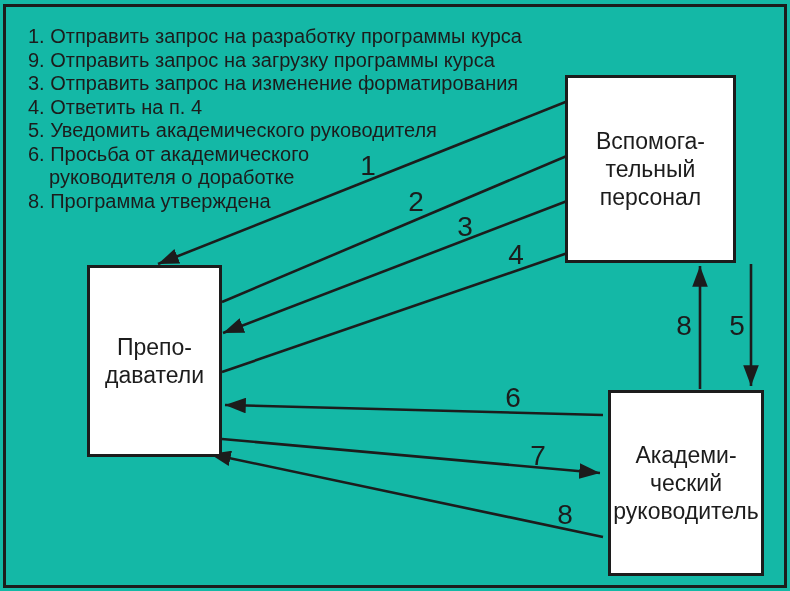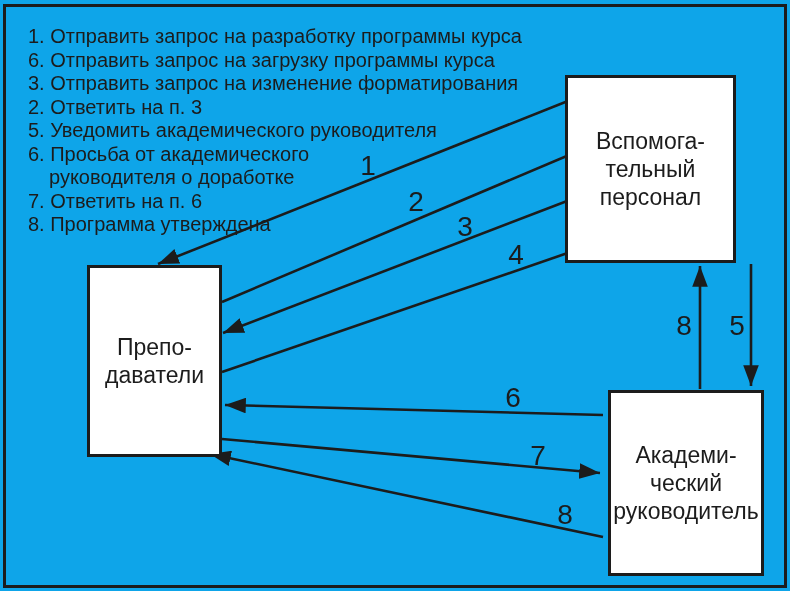--- a/index.html
+++ b/index.html
@@ -4,21 +4,21 @@
 <style>
   html, body {
     margin: 0;
     padding: 0;
     background: #ffffff;
   }
   .canvas {
     position: relative;
     width: 790px;
     height: 591px;
-    background: #0ea5e9;
+    background: #14b8a6;
     font-family: "Liberation Sans", "DejaVu Sans", sans-serif;
     color: #1c1c1c;
     overflow: hidden;
   }
   .frame {
     position: absolute;
     inset: 4px 3px 3px 3px;
     border: 3px solid #1c1c1c;
     box-sizing: border-box;
     pointer-events: none;
@@ -88,27 +88,26 @@
       <line x1="751" y1="264" x2="751" y2="386" marker-end="url(#ah)"></line>
       <line x1="700" y1="389" x2="700" y2="266" marker-end="url(#ah)"></line>
       <line x1="603" y1="415" x2="225" y2="405" marker-end="url(#ah)"></line>
       <line x1="222" y1="439" x2="600" y2="473" marker-end="url(#ah)"></line>
       <line x1="603" y1="537" x2="210" y2="454" marker-end="url(#ah)"></line>
     </g>
   </svg>
 
   <div class="legend">
     <div class="legend-item">1. Отправить запрос на разработку программы курса</div>
-    <div class="legend-item">6. Отправить запрос на загрузку программы курса</div>
+    <div class="legend-item">9. Отправить запрос на загрузку программы курса</div>
     <div class="legend-item">3. Отправить запрос на изменение форматирования</div>
-    <div class="legend-item">2. Ответить на п. 3</div>
+    <div class="legend-item">4. Ответить на п. 4</div>
     <div class="legend-item">5. Уведомить академического руководителя</div>
     <div class="legend-item">6. Просьба от академического
 руководителя о доработке</div>
-    <div class="legend-item">7. Ответить на п. 6</div>
     <div class="legend-item">8. Программа утверждена</div>
   </div>
 
   <div class="node node-teachers">Препо-
 даватели</div>
   <div class="node node-support">Вспомога-
 тельный
 персонал</div>
   <div class="node node-academic">Академи-
 ческий

